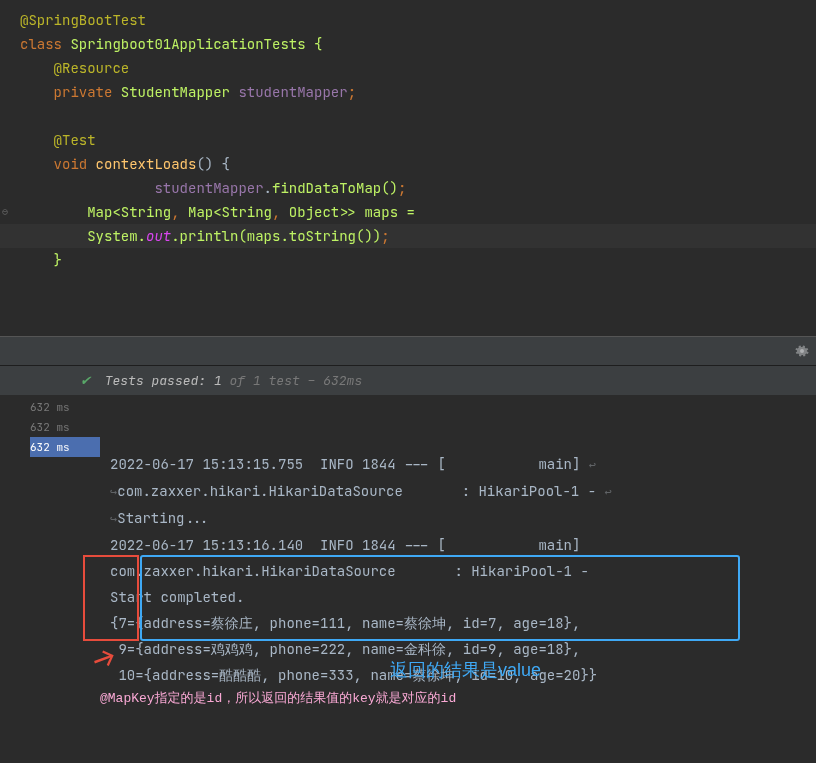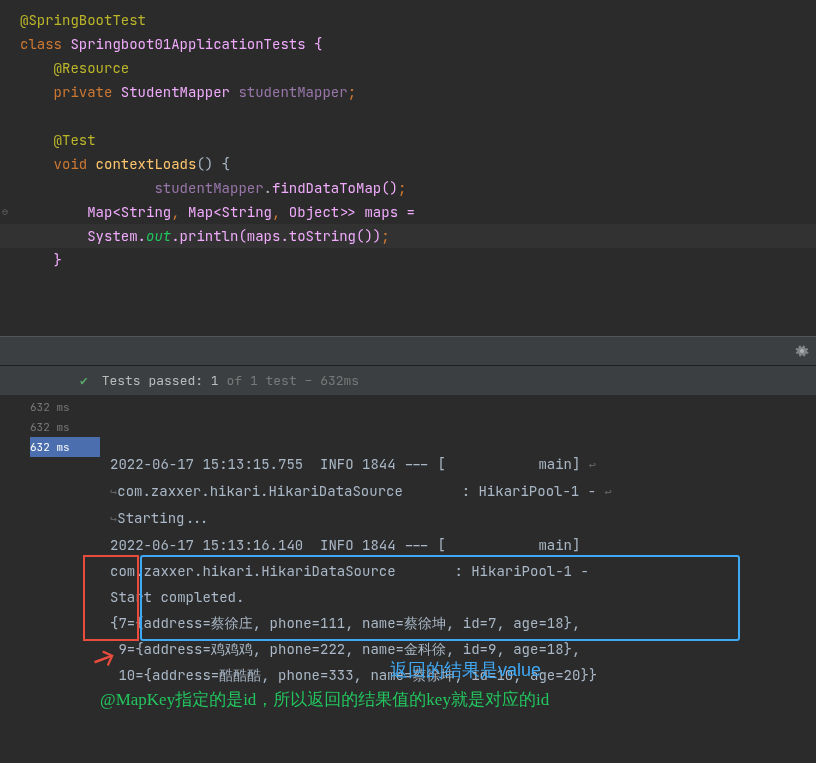--- a/index.html
+++ b/index.html
@@ -22,24 +22,24 @@
   }
   .code-line {
     white-space: pre;
     padding-left: 20px;
   }
   .highlight-line {
     background: #323232;
   }
   .annotation { color: #bbb529; text-align: right; }
   .keyword { color: #cc7832; }
-  .classname { color: #f0abfc; }
+  .classname { color: #bef264; }
   .method { color: #ffc66d; }
   .field { color: #9876aa; }
-  .static-field { color: #22c55e; font-style: italic; }
+  .static-field { color: #d946ef; font-style: italic; }
   .paren { color: #a9b7c6; }
   .semi { color: #cc7832; }
 
   .gutter-icon {
     position: absolute;
     left: 2px;
     color: #606060;
     font-size: 10px;
   }
 
@@ -56,20 +56,21 @@
     top: 6px;
     color: #afb1b3;
     cursor: pointer;
   }
 
   .tests-header {
     background: #3c3f41;
     padding: 6px 0 6px 80px;
     color: #787878;
     font-size: 13px;
+    font-style: italic;
   }
   .check-icon { color: #59a869; margin-right: 6px; }
   .tests-passed-1 { color: #bbb; }
 
   .output-area {
     display: flex;
     background: #2b2b2b;
   }
   .timing-col {
     width: 70px;
@@ -115,23 +116,23 @@
     font-size: 28px;
     transform: rotate(25deg);
     pointer-events: none;
   }
   .blue-text {
     color: #3fa9f5;
     font-size: 18px;
     font-family: "Microsoft YaHei", sans-serif;
   }
   .red-text {
-    color: #22c55e;
-    font-size: 17px;
-    font-family: Liberation Serif, serif;
+    color: #f9a8d4;
+    font-size: 13px;
+    font-family: Liberation Mono, monospace;
   }
   .annotation-text {
     position: absolute;
     white-space: nowrap;
   }
 </style>
 </head>
 <body>
 
 <div class="editor">

